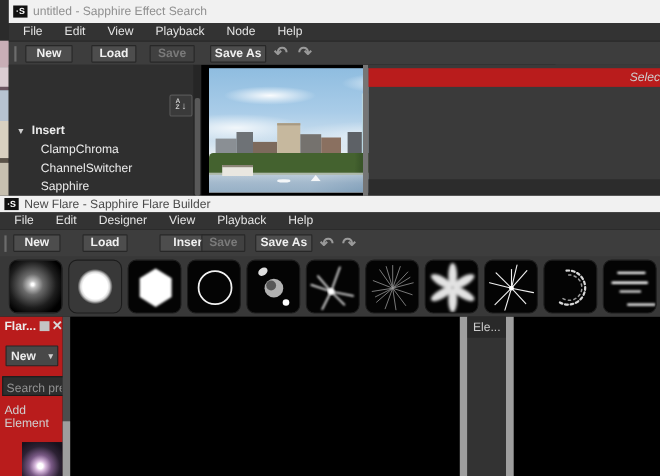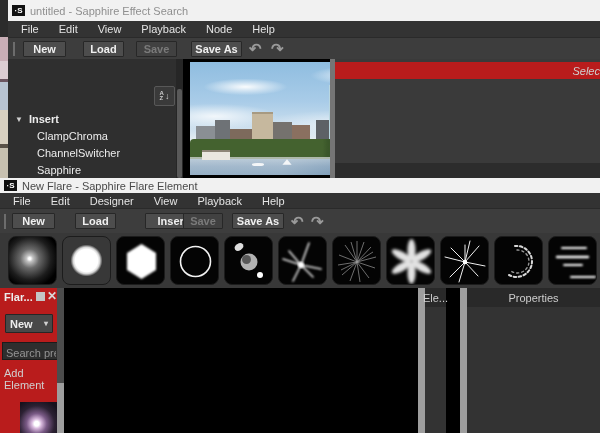--- a/index.html
+++ b/index.html
@@ -220,21 +220,21 @@
     <div class="sel-panel">
       <div class="sel-header">Selec</div>
       <div class="sel-bottom"></div>
     </div>
   </div>
 
   <div class="abs bw">
 
     <div class="titlebar bw-title">
       <span class="app-icon">·S</span>
-      <span class="title-text">New Flare - Sapphire Flare Element</span>
+      <span class="title-text">New Flare - Sapphire Flare Builder</span>
     </div>
 
     <div class="menubar bw-menu">
       <span class="mi">File</span>
       <span class="mi">Edit</span>
       <span class="mi">Designer</span>
       <span class="mi">View</span>
       <span class="mi">Playback</span>
       <span class="mi">Help</span>
     </div>
@@ -426,24 +426,21 @@
       </div>
 
       <div class="vdiv" style="left:57px;width:7px;background:#4c4c4c">
         <div class="thumb" style="top:95px;height:50px"></div>
       </div>
 
       <div class="canvas"></div>
 
       <div class="vdiv" style="left:418px;width:7px;background:#9e9e9e"></div>
 
-      <div class="side-panel" style="left:425px;width:21px">
+      <div class="side-panel" style="left:425px;width:35px">
         <div class="sp-header">Ele...</div>
       </div>
 
       <div class="vdiv" style="left:460px;width:7px;background:#9e9e9e"></div>
 
-      <div class="side-panel" style="left:467px;width:133px">
-        <div class="sp-header">Properties</div>
-      </div>
     </div>
   </div>
 </div>
 
 </body></html>

